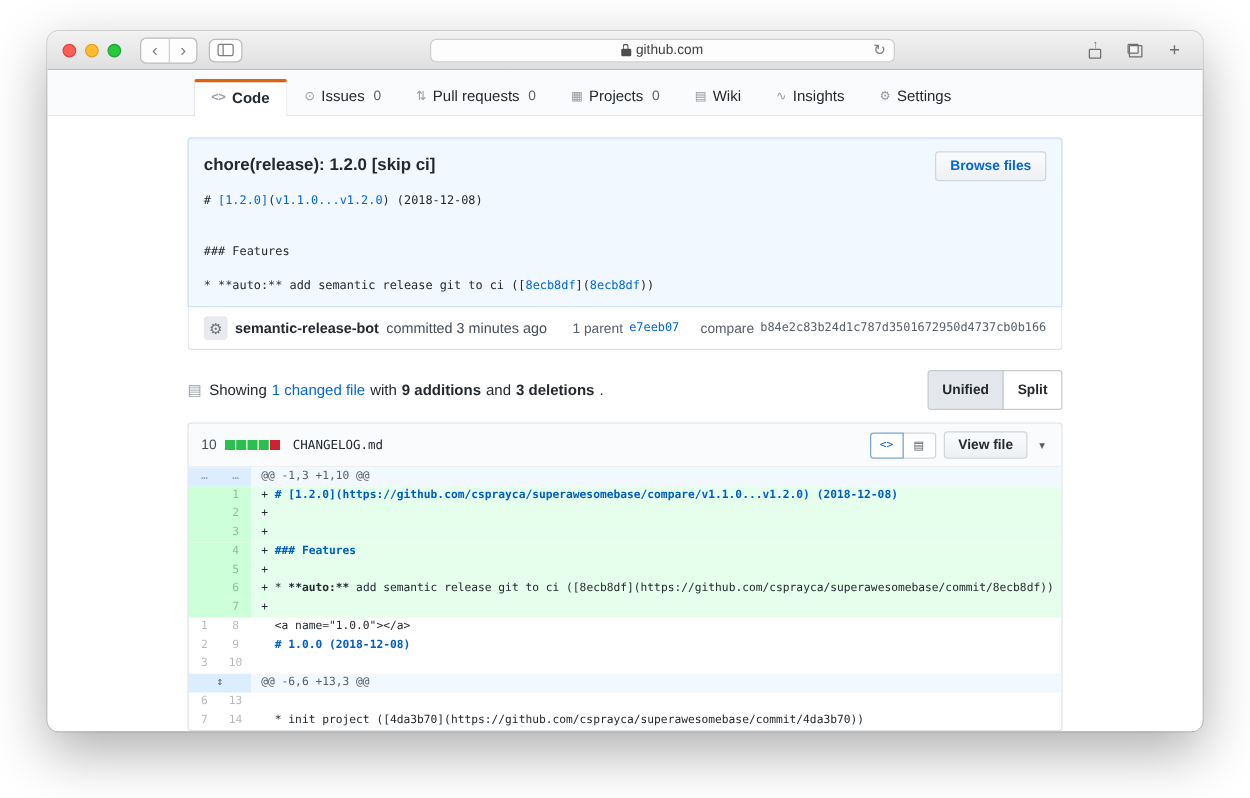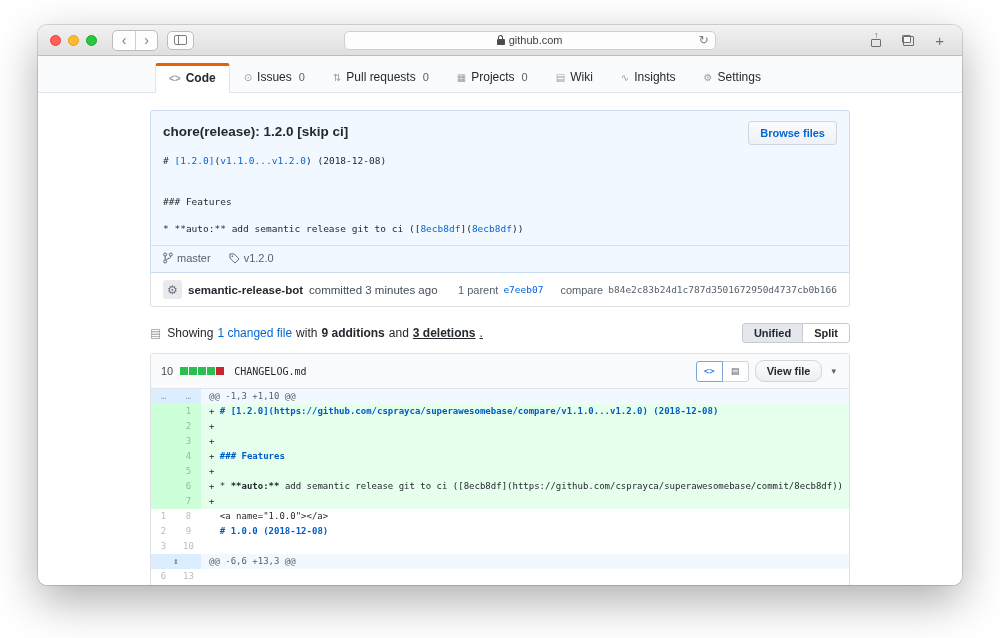--- a/index.html
+++ b/index.html
@@ -81,23 +81,23 @@
   .commit-meta strong { color:#24292e; cursor:pointer; }
   .meta-right { margin-left:auto; display:flex; align-items:center; gap:5px; font-size:11px; color:#586069; }
   .meta-right .mono { font-size:9.5px; }
   .blue { color:#0366d6; cursor:pointer; }
   .sp { margin-left:12px; }
 
   .diff-summary { display:flex; align-items:center; gap:4px; margin:16px 0 10px; font-size:12px; color:#24292e; }
   .file-diff-icon { color:#959da5; font-size:12px; margin-right:2px; }
   .diff-summary a { color:#0366d6; text-decoration:none; cursor:pointer; }
   .diff-summary strong { font-weight:700; }
-  .joined { display:flex; gap:4px;text-decoration:underline; }
+  .joined { display:flex; gap:4px; }
   .toggle-group { margin-left:auto; display:flex; }
-  .toggle-btn { font-size:11px; font-weight:600; padding:3px 11px; border:1px solid #c6cbd1;
+  .toggle-btn { font-size:11px; font-weight:600; padding:9px 11px; border:1px solid #c6cbd1;
     background:#fff; color:#24292e; cursor:pointer; }
   .toggle-btn:first-child { border-radius:3px 0 0 3px; }
   .toggle-btn:last-child { border-radius:0 3px 3px 0; margin-left:-1px; }
   .toggle-btn.active { background:#e4e8ec; }
 
   .file-box { border:1px solid #dfe2e5; border-radius:3px; }
   .file-header { background:#fafbfc; border-bottom:1px solid #e1e4e8; border-radius:3px 3px 0 0;
     padding:6px 10px; display:flex; align-items:center; gap:7px; }
   .changes-num { font-size:11px; color:#444d56; }
   .blocks { display:flex; gap:1px; }
@@ -105,21 +105,21 @@
   .block.add { background:#2cbe4e; }
   .block.del { background:#cb2431; }
   .file-name { font-family:"DejaVu Sans Mono",monospace; font-size:10px; color:#24292e; margin-left:3px; }
   .file-actions { margin-left:auto; display:flex; align-items:center; gap:6px; }
   .mini-group { display:flex; }
   .mini-btn { width:27px; height:21px; border:1px solid #d1d5da; background:#fff; font-size:9px;
     display:flex; align-items:center; justify-content:center; color:#586069; cursor:pointer; }
   .mini-btn.source { color:#0366d6; border-color:#79a7d4; z-index:1; border-radius:3px 0 0 3px; }
   .mini-btn.rich { border-radius:0 3px 3px 0; margin-left:-1px; }
   .view-btn { font-size:11px; font-weight:600; padding:4px 11px; border:1px solid #d0d6dc;
-    border-radius:9px; background:linear-gradient(#fafbfc,#edf0f3); color:#24292e; cursor:pointer; }
+    border-radius:3px; background:linear-gradient(#fafbfc,#edf0f3); color:#24292e; cursor:pointer; }
   .chev { border:none; background:none; color:#586069; font-size:9px; padding:2px 3px; cursor:pointer; }
 
   .diff-table { font-family:"DejaVu Sans Mono",monospace; font-size:9px; line-height:15px; }
   .d-row { display:flex; }
   .g { flex:0 0 25px; width:25px; text-align:center; color:rgba(27,31,35,.32); cursor:pointer; }
   .gw { flex:0 0 50px; width:50px; text-align:center; background:#dbedff; color:#586069; cursor:pointer; }
   .code { flex:1; padding-left:8px; white-space:pre; overflow:hidden; color:#24292e; }
   .d-row.add .g { background:#cdffd8; }
   .d-row.add .code { background:#e6ffed; }
   .d-row.hunk .g { background:#dbedff; color:#8ca8c5; }
@@ -205,38 +205,20 @@
 
   <div class="main">
     <div class="container">
 
       <div class="commit-box">
         <div class="commit-head">
           <h2 class="commit-title">chore(release): 1.2.0 [skip ci]</h2>
           <button class="browse-btn">Browse files</button>
         </div>
         <div class="commit-msg"><div class="msg-line"><span class="seg-plain"># </span><span class="seg-link">[1.2.0]</span><span class="seg-plain">(</span><span class="seg-link">v1.1.0...v1.2.0</span><span class="seg-plain">) (2018-12-08)</span></div><div class="msg-line">&nbsp;</div><div class="msg-line">&nbsp;</div><div class="msg-line"><span class="seg-plain">### Features</span></div><div class="msg-line">&nbsp;</div><div class="msg-line"><span class="seg-plain">* **auto:** add semantic release git to ci ([</span><span class="seg-link">8ecb8df</span><span class="seg-plain">](</span><span class="seg-link">8ecb8df</span><span class="seg-plain">))</span></div></div>
-        <div class="branch-row">
-          <span class="branch-item">
-            <svg width="10" height="12" viewBox="0 0 10 12">
-                <circle cx="2.2" cy="2.5" r="1.5" fill="none" stroke="#586069"></circle>
-                <circle cx="2.2" cy="9.5" r="1.5" fill="none" stroke="#586069"></circle>
-                <circle cx="7.8" cy="2.5" r="1.5" fill="none" stroke="#586069"></circle>
-                <path d="M2.2 4v4 M7.8 4c0 2.2-2.6 2.6-4.4 3.4" fill="none" stroke="#586069"></path>
-              </svg>
-            <span>master</span>
-          </span>
-          <span class="branch-item">
-            <svg width="11" height="11" viewBox="0 0 12 12">
-                <path d="M1 1h4.5L11 6.5 6.5 11 1 5.5z" fill="none" stroke="#586069"></path>
-                <circle cx="3.6" cy="3.6" r="0.9" fill="#586069"></circle>
-              </svg>
-            <span>v1.2.0</span>
-          </span>
-        </div>
       </div>
 
       <div class="commit-meta">
         <span class="avatar">⚙</span>
         <strong>semantic-release-bot</strong>
         <span>committed 3 minutes ago</span>
         <span class="meta-right">
           <span>1 parent</span>
           <span class="mono blue">e7eeb07</span>
           <span class="sp">compare</span>

